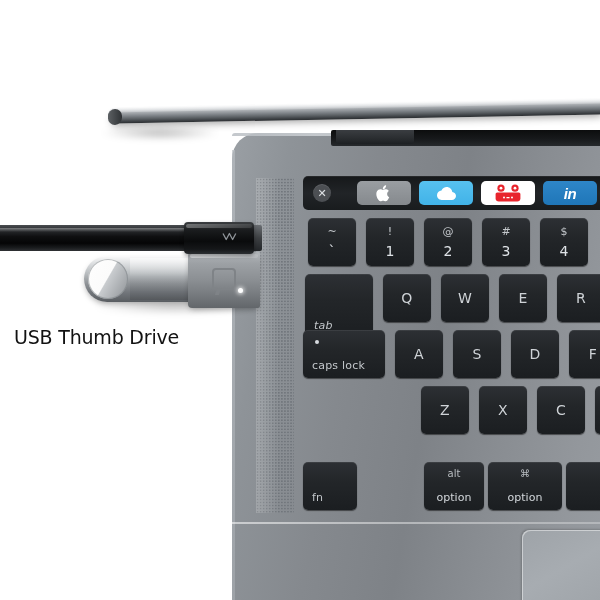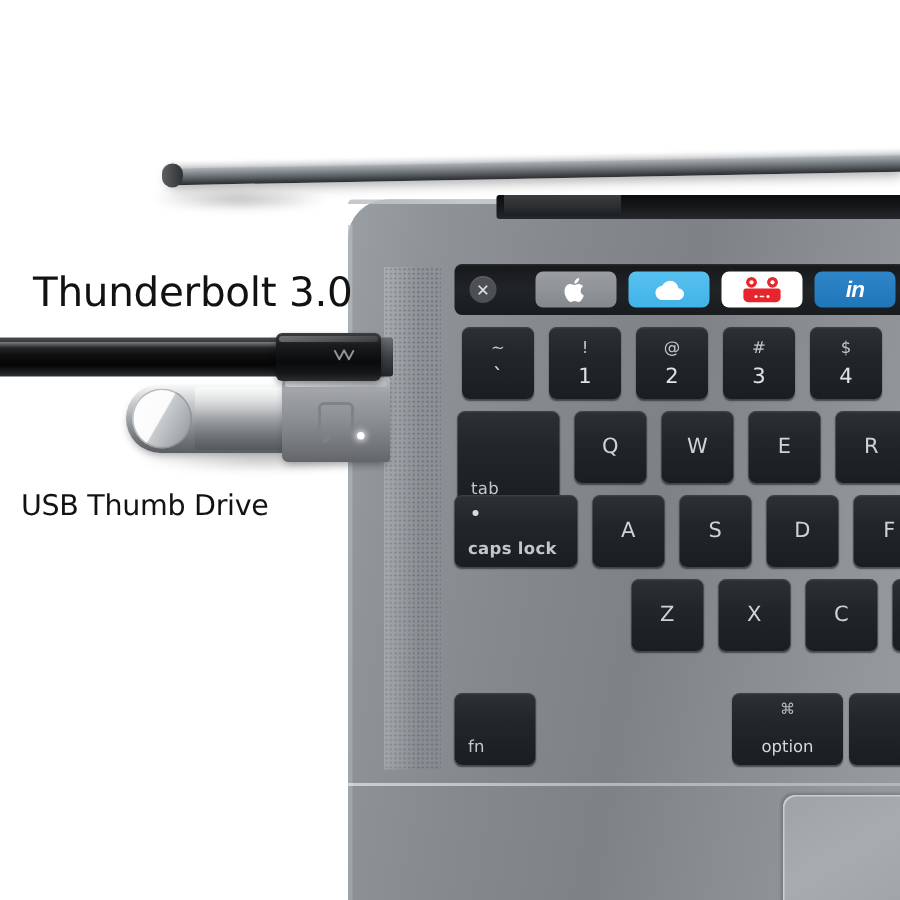--- a/index.html
+++ b/index.html
@@ -207,37 +207,37 @@
   </div>
   <div class="key" style="left:482px;top:218px;width:48px;height:48px;">
     <span class="ktop">#</span>
     <span class="kbot">3</span>
   </div>
   <div class="key" style="left:540px;top:218px;width:48px;height:48px;">
     <span class="ktop">$</span>
     <span class="kbot">4</span>
   </div>
 
-  <div class="key" style="left:305px;top:274px;width:68px;height:64px;">
+  <div class="key" style="left:305px;top:274px;width:68px;height:64px;font-style:italic;">
     <span class="kleft-b">tab</span>
   </div>
   <div class="key" style="left:383px;top:274px;width:48px;height:48px;">
     <span class="kc">Q</span>
   </div>
   <div class="key" style="left:441px;top:274px;width:48px;height:48px;">
     <span class="kc">W</span>
   </div>
   <div class="key" style="left:499px;top:274px;width:48px;height:48px;">
     <span class="kc">E</span>
   </div>
   <div class="key" style="left:557px;top:274px;width:48px;height:48px;">
     <span class="kc">R</span>
   </div>
 
-  <div class="key" style="left:303px;top:330px;width:82px;height:48px;font-weight:bold;">
+  <div class="key" style="left:303px;top:330px;width:82px;height:48px;">
     <span class="kdot"></span>
     <span class="kleft-b">caps lock</span>
   </div>
   <div class="key" style="left:395px;top:330px;width:48px;height:48px;">
     <span class="kc">A</span>
   </div>
   <div class="key" style="left:453px;top:330px;width:48px;height:48px;">
     <span class="kc">S</span>
   </div>
   <div class="key" style="left:511px;top:330px;width:48px;height:48px;">
@@ -255,20 +255,24 @@
   </div>
   <div class="key" style="left:537px;top:386px;width:48px;height:48px;">
     <span class="kc">C</span>
   </div>
   <div class="key" style="left:595px;top:386px;width:48px;height:48px;">
     <span class="kc">V</span>
   </div>
 
   <div class="key" style="left:303px;top:462px;width:54px;height:48px;">
     <span class="kleft-b">fn</span>
+  </div>
+  <div class="key" style="left:424px;top:462px;width:60px;height:48px;">
+    <span class="kmodtop">alt</span>
+    <span class="kmodbot">option</span>
   </div>
   <div class="key" style="left:488px;top:462px;width:74px;height:48px;">
     <span class="kmodtop">⌘</span>
     <span class="kmodbot">option</span>
   </div>
   <div class="key" style="left:566px;top:462px;width:90px;height:48px;">
     <span class="kc"></span>
   </div>
 
   <div class="palm-div"></div>
@@ -287,16 +291,15 @@
   <div class="cable-hi"></div>
   <div class="tb-tip"></div>
   <div class="tb-plug"></div>
   <div class="tb-plug-hi"></div>
   <div class="tb-bolt">
     <svg width="16" height="11" viewBox="0 0 16 11">
       <path fill="none" stroke="#8f9499" stroke-width="1.3" stroke-linejoin="round" d="M1 2.5 L4.2 8.5 L7.4 2.5 L10.6 8.5 L13.8 2.5"></path>
     </svg>
   </div>
 
-  <div class="label" id="label-tb">Thunderbolt 3.0</div>
   <div class="label" id="label-usb">USB Thumb Drive</div>
 
 </div>
 
 </body></html>

